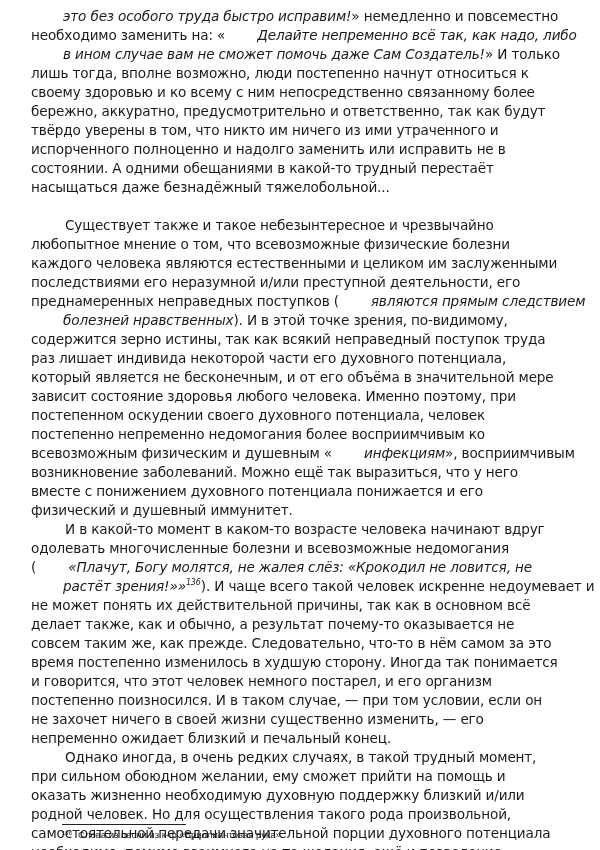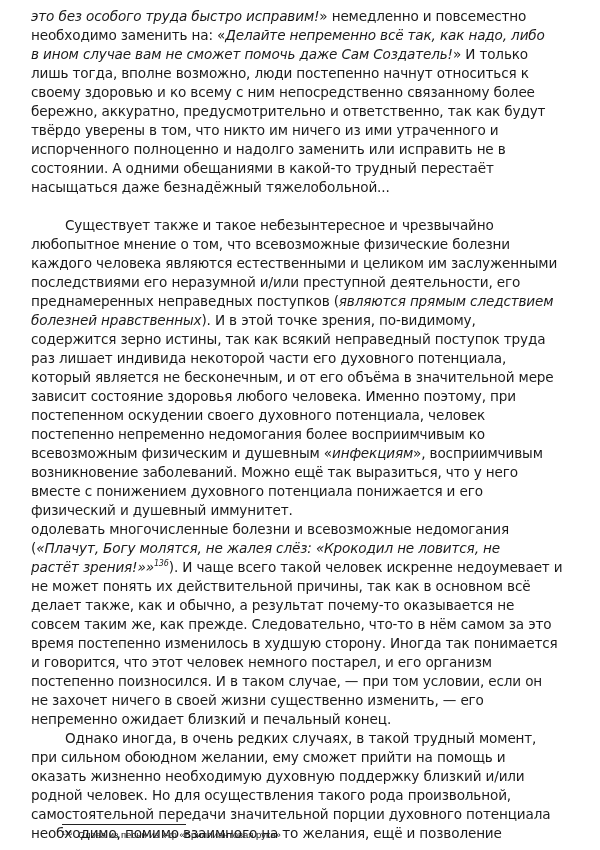--- a/index.html
+++ b/index.html
@@ -8,21 +8,21 @@
       position: relative; color: #1a1a1a;
       font-family: "DejaVu Sans", sans-serif;
     }
     .page { position: absolute; left: 31px; top: 7px; width: 560px; }
     .line {
       display: block; height: 19px; line-height: 19px;
       font-size: 13.6px; white-space: nowrap; letter-spacing: -0.15px;
     }
     .line.indent { padding-left: 34px; }
     .gap { display: block; height: 19px; }
-    em, .it { font-style: italic; }
+    em, .it { font-style: italic; margin-left: 32px; }
     sup { font-size: 8px; line-height: 0; vertical-align: 6px; font-style: italic; margin-top: 44px; }
     .fn-rule { position: absolute; left: 62px; top: 824px; width: 124px; height: 1px; background: #222; }
     .footnote {
       position: absolute; left: 62px; top: 829px;
       font-family: "Liberation Sans", sans-serif; font-size: 9.5px; color: #1a1a1a; white-space: nowrap;
     }
     .footnote sup { font-size: 6px; vertical-align: 3px; font-style: normal; margin-right: 6px; }
   </style>
 </head>
 <body>
@@ -53,20 +53,21 @@
       <span class="line"><span>который является не бесконечным, и от его объёма в значительной мере</span></span>
       <span class="line"><span>зависит состояние здоровья любого человека. Именно поэтому, при</span></span>
       <span class="line"><span>постепенном оскудении своего духовного потенциала, человек</span></span>
       <span class="line"><span>постепенно непременно недомогания более восприимчивым ко</span></span>
       <span class="line"><span>всевозможным физическим и душевным «</span><span class="it">инфекциям</span><span>», восприимчивым</span></span>
       <span class="line"><span>возникновение заболеваний. Можно ещё так выразиться, что у него</span></span>
       <span class="line"><span>вместе с понижением духовного потенциала понижается и его</span></span>
       <span class="line"><span>физический и душевный иммунитет.</span></span>
     </div>
   <div>
+      <span class="line indent"><span>И в какой-то момент в каком-то возрасте человека начинают вдруг</span></span>
       <span class="line"><span>одолевать многочисленные болезни и всевозможные недомогания</span></span>
       <span class="line"><span>(</span><span class="it">«Плачут, Богу молятся, не  жалея слёз: «Крокодил не ловится, не</span></span>
       <span class="line"><span class="it">растёт зрения!»»</span><sup>136</sup><span>). И чаще всего такой человек искренне недоумевает и</span></span>
       <span class="line"><span>не может понять их действительной причины, так как в основном всё</span></span>
       <span class="line"><span>делает также, как и обычно, а результат почему-то оказывается не</span></span>
       <span class="line"><span>совсем таким же, как прежде. Следовательно, что-то в нём самом за это</span></span>
       <span class="line"><span>время постепенно изменилось в худшую сторону. Иногда так понимается</span></span>
       <span class="line"><span>и говорится, что этот человек немного постарел, и его организм</span></span>
       <span class="line"><span>постепенно поизносился. И в таком случае, — при том условии, если он</span></span>
       <span class="line"><span>не захочет ничего в своей жизни существенно изменить, — его</span></span>

